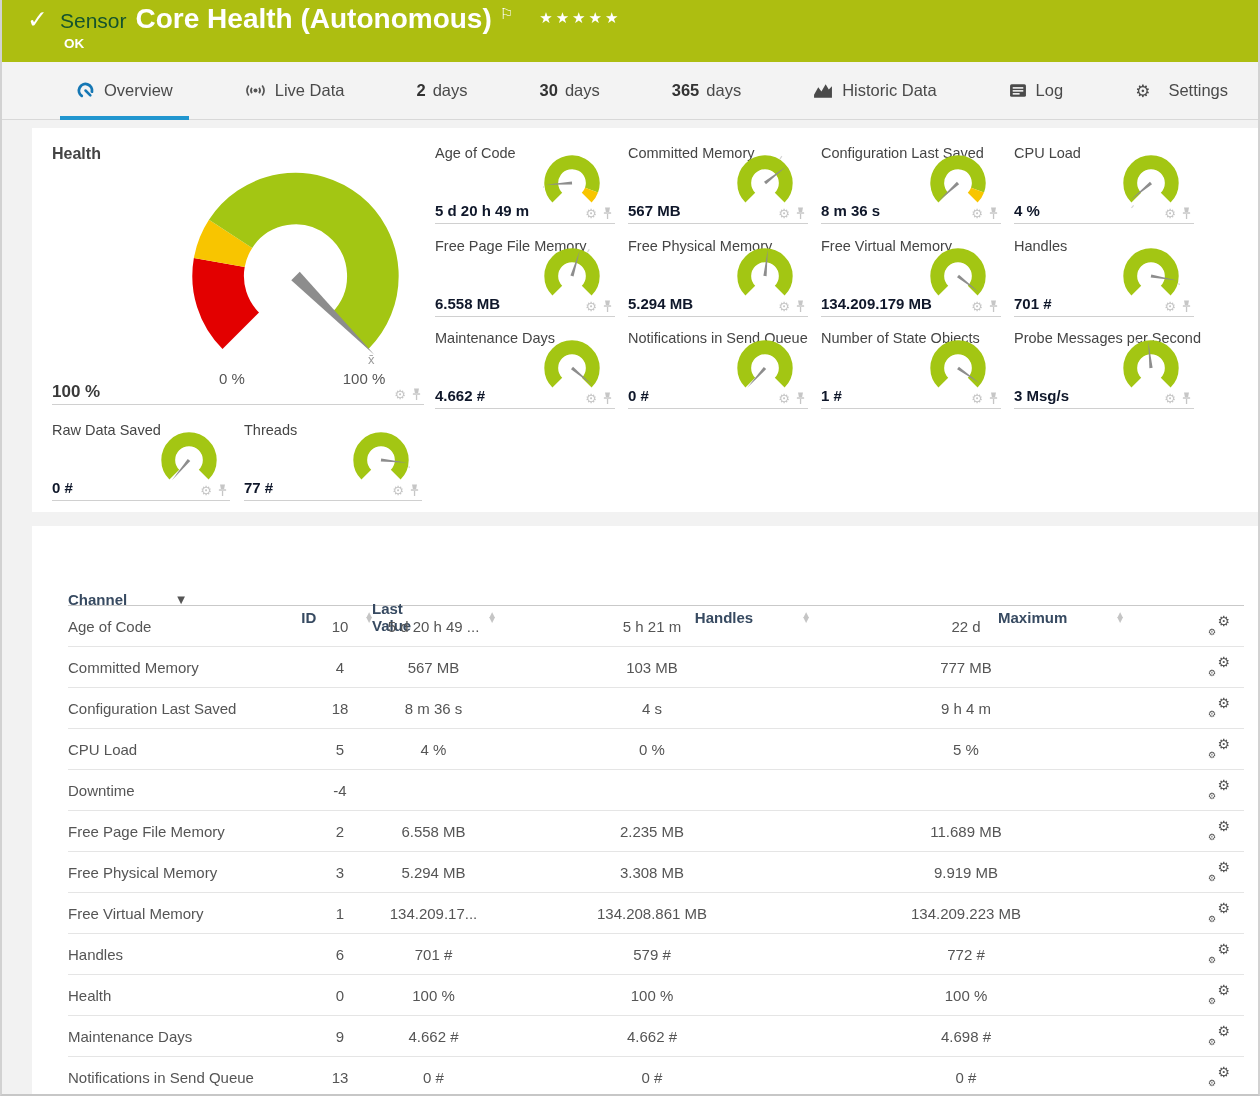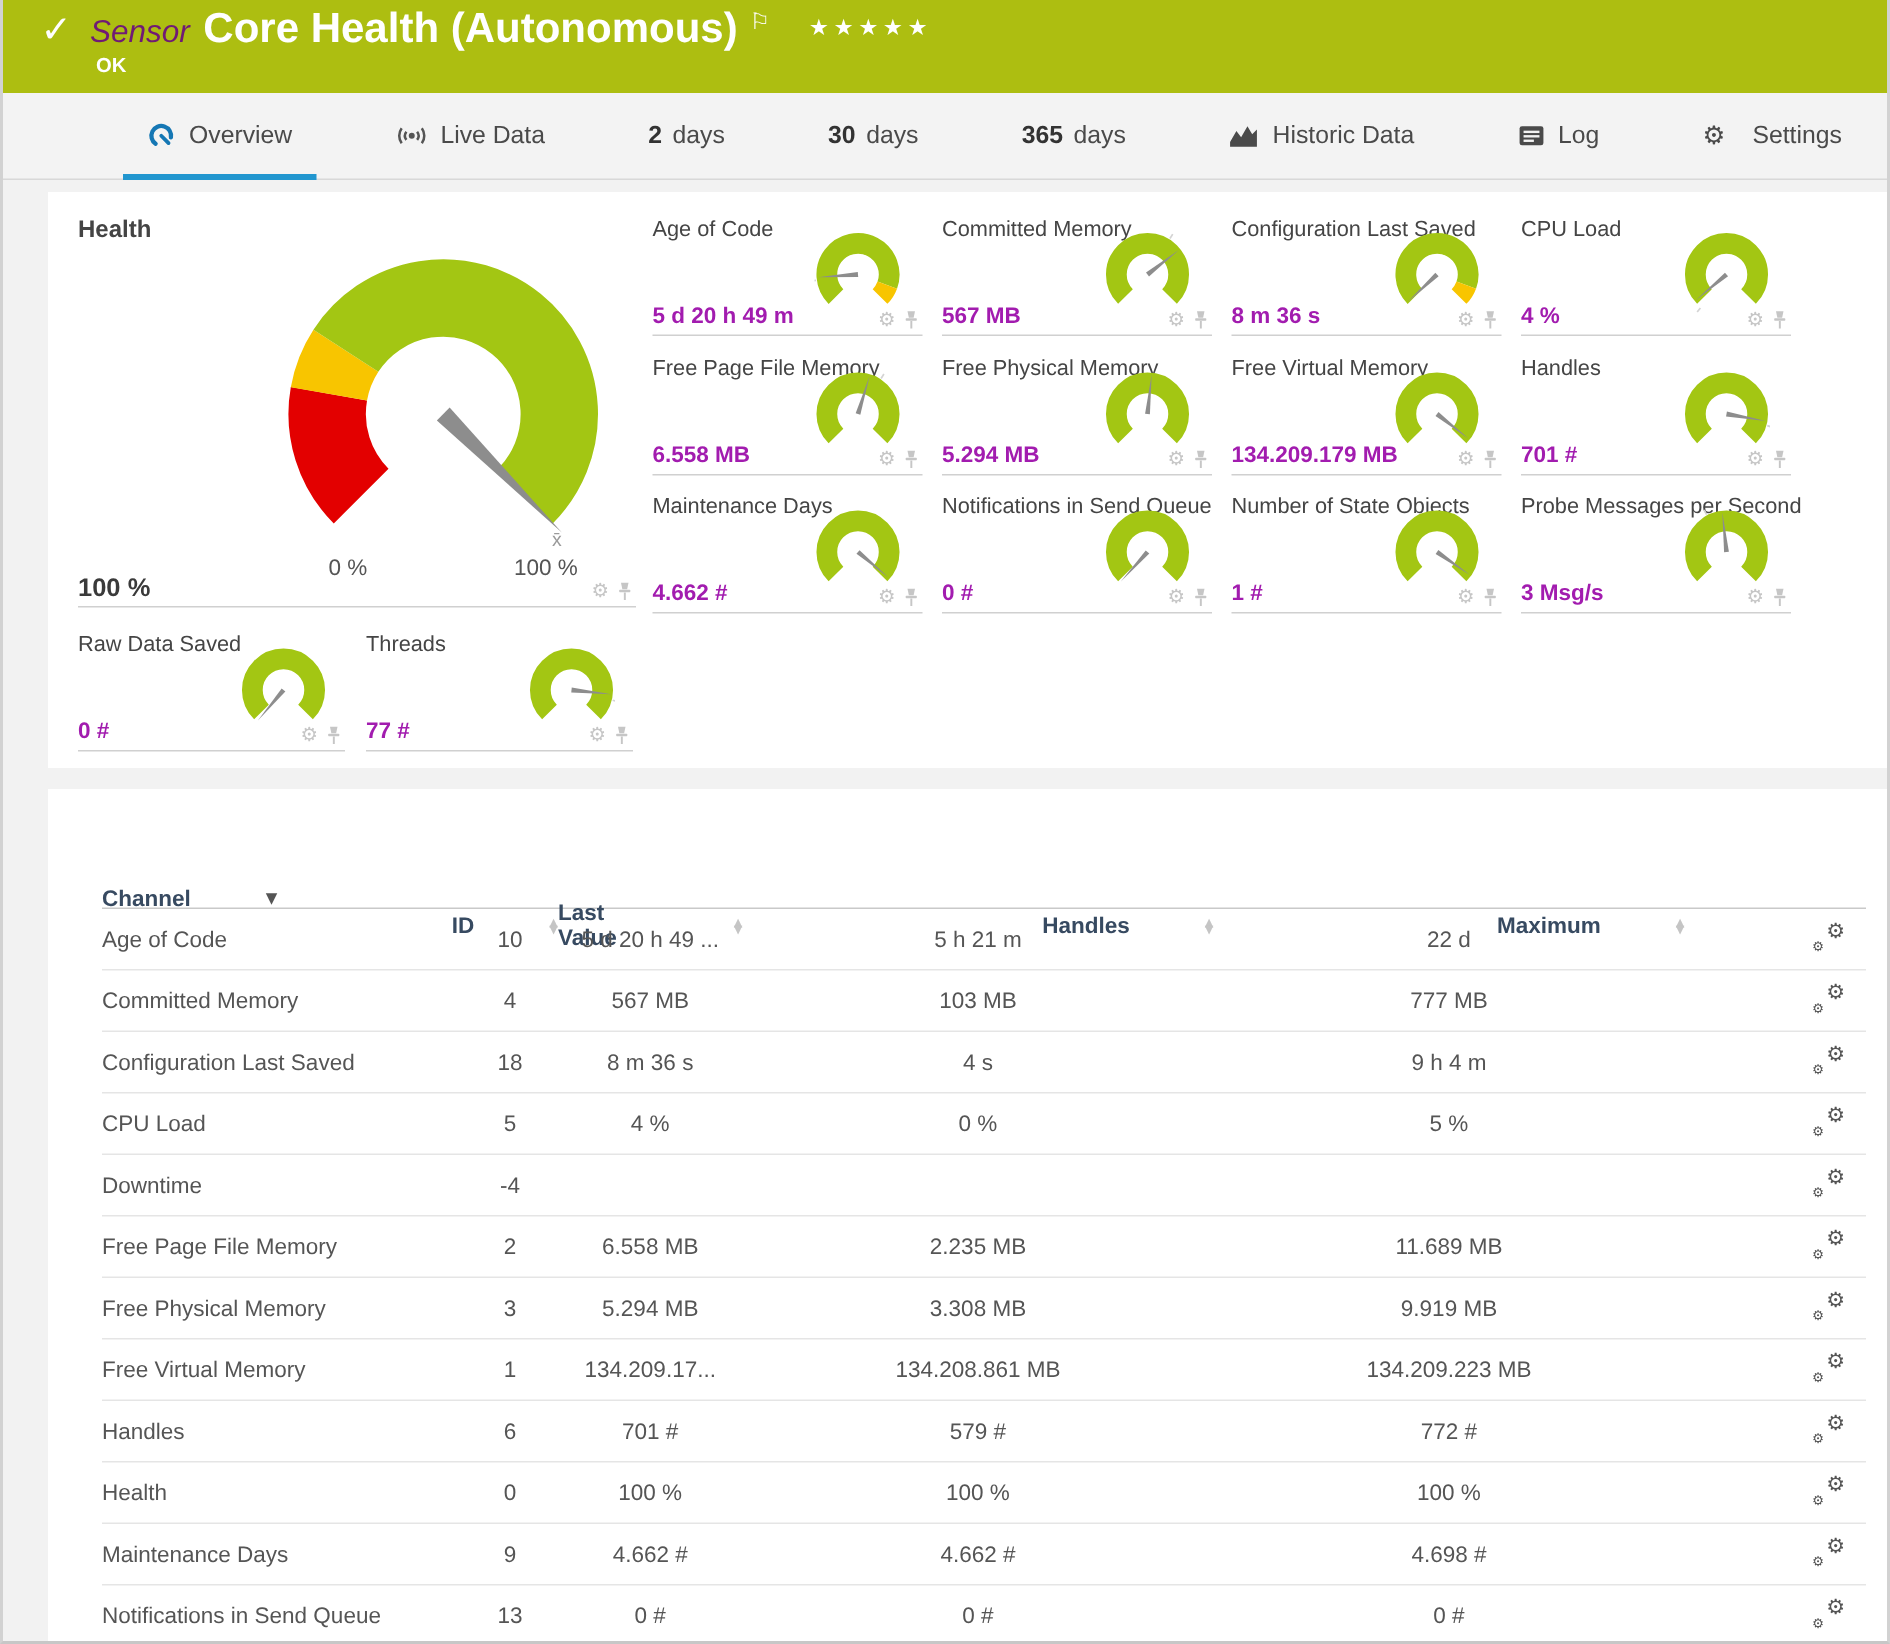--- a/index.html
+++ b/index.html
@@ -8,47 +8,47 @@
     position:relative;width:1260px;height:1096px;overflow:hidden;
     background:#f2f2f2;
     border-left:2px solid #d2d2d2;border-right:2px solid #d2d2d2;border-bottom:2px solid #c7c7c7;
     font-family:"Liberation Sans","DejaVu Sans",sans-serif;color:#444;
   }
   
   .topbar{position:absolute;left:0;top:0;width:100%;height:62px;}
   .check{position:absolute;left:25px;top:5px;font-size:25px;font-weight:bold;color:#fff;
     font-family:"DejaVu Sans",sans-serif;}
   .title-line{position:absolute;left:58px;top:3px;white-space:nowrap;}
-  .kind{font-style:italic;font-size:21px;color:#701a75;}
+  .kind{font-size:21px;color:#14532d;}
   .sensor-name{font-weight:bold;font-size:28px;color:#fff;margin-left:9px;}
   .flag{font-size:15px;color:#fff;margin-left:8px;vertical-align:9px;cursor:pointer;
     font-family:"DejaVu Sans",sans-serif;}
   .stars{font-size:15px;color:#fff;margin-left:26px;letter-spacing:3px;vertical-align:5px;
     cursor:pointer;font-family:"DejaVu Sans",sans-serif;}
   .status-text{position:absolute;left:62px;top:36px;font-size:13.5px;font-weight:bold;color:#fff;}
   
   .tabs{position:absolute;left:0;top:62px;width:100%;height:58px;background:#f3f3f3;
     border-bottom:1px solid #d8d8d8;display:flex;align-items:stretch;
-    justify-content:space-between;padding:0 14px 0 80px;}
+    justify-content:space-between;padding:0 14px 0 58px;}
   .tab{display:flex;align-items:center;padding:0 16px;font-size:16.5px;color:#4a4a4a;
     cursor:pointer;position:relative;white-space:nowrap;}
   .tab .tab-icon{display:inline-flex;margin-right:9px;}
   .tab .tab-num{font-weight:bold;color:#333;margin-right:7px;}
   .tab.active::after{content:"";position:absolute;left:0;right:0;bottom:-1px;height:4px;
     background:var(--tab-blue);}
   .tab-gear{font-family:"DejaVu Sans",sans-serif;font-size:17px;color:#4a4a4a;margin-right:9px;}
   
   .panel{position:absolute;background:#fff;}
   .gauges-panel{left:30px;top:128px;width:1226px;height:384px;}
   .table-panel{left:30px;top:526px;width:1226px;height:570px;}
   
   .tile{position:absolute;height:79px;border-bottom:1px solid #d0d0d0;cursor:pointer;}
   .tile-title{position:absolute;left:0;top:0;font-size:14.5px;color:#454545;white-space:nowrap;}
   .tile-gauge{position:absolute;left:108px;top:8px;width:58px;height:60px;}
-  .tile-value{position:absolute;left:0;bottom:4px;font-size:15px;font-weight:bold;color:#a21caf;white-space:nowrap;}
+  .tile-value{position:absolute;left:0;bottom:4px;font-size:15px;font-weight:bold;color:#0f172a;white-space:nowrap;}
   .tile-icons{position:absolute;right:2px;bottom:3px;display:flex;align-items:center;gap:5px;}
   .mini-gear{font-family:"DejaVu Sans",sans-serif;font-size:13px;color:#c6c6c6;line-height:1;cursor:pointer;}
   .mini-pin{display:inline-flex;cursor:pointer;}
   
   .health-tile{left:20px;top:17px;width:372px;height:260px;}
   .health-title{font-size:16px;font-weight:bold;color:#444;}
   .health-gauge{position:absolute;left:136px;top:19px;width:215px;height:224px;}
   .health-axis{position:absolute;top:225px;width:60px;text-align:center;font-size:15px;color:#555;}
   .health-axis-min{left:150px;}
   .health-axis-max{left:282px;}

